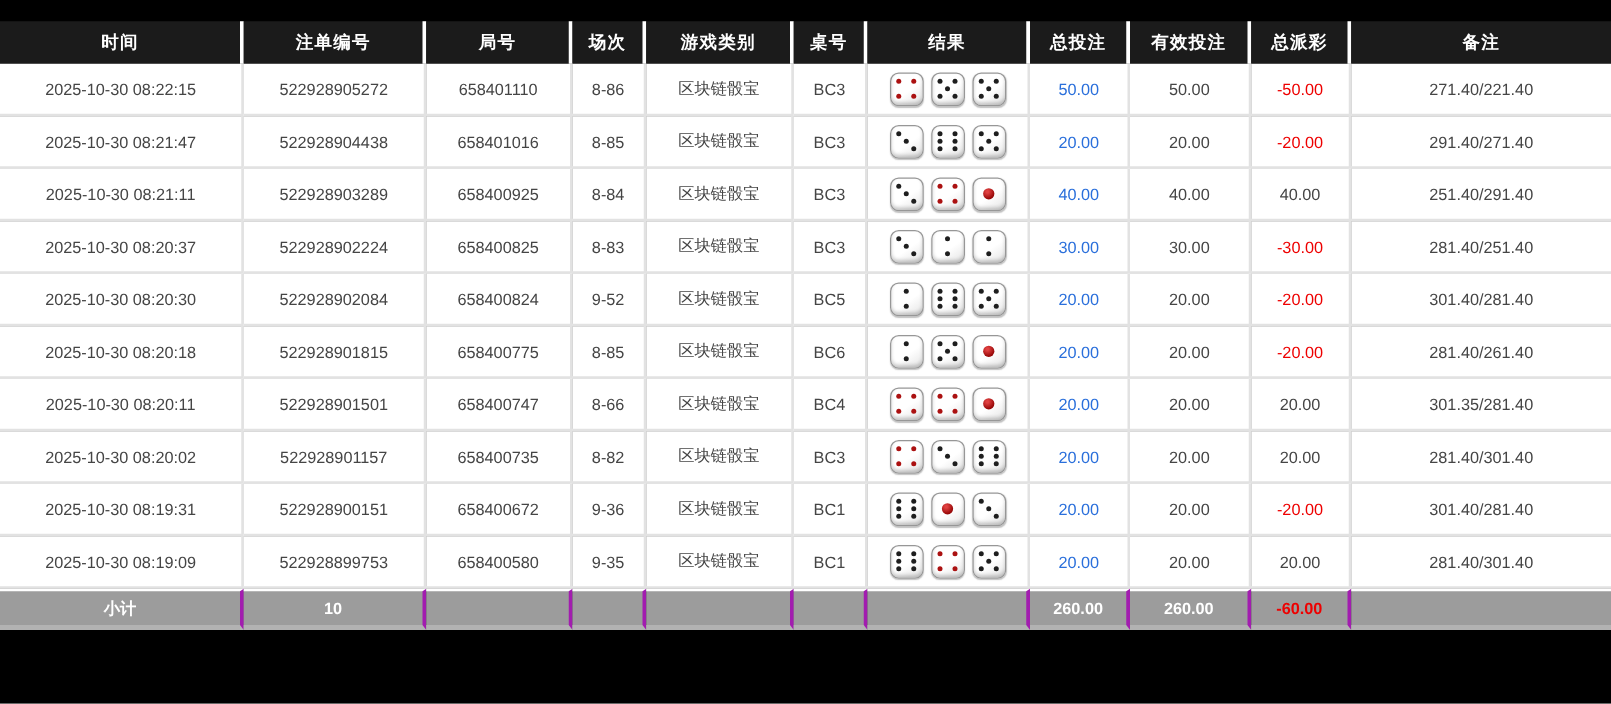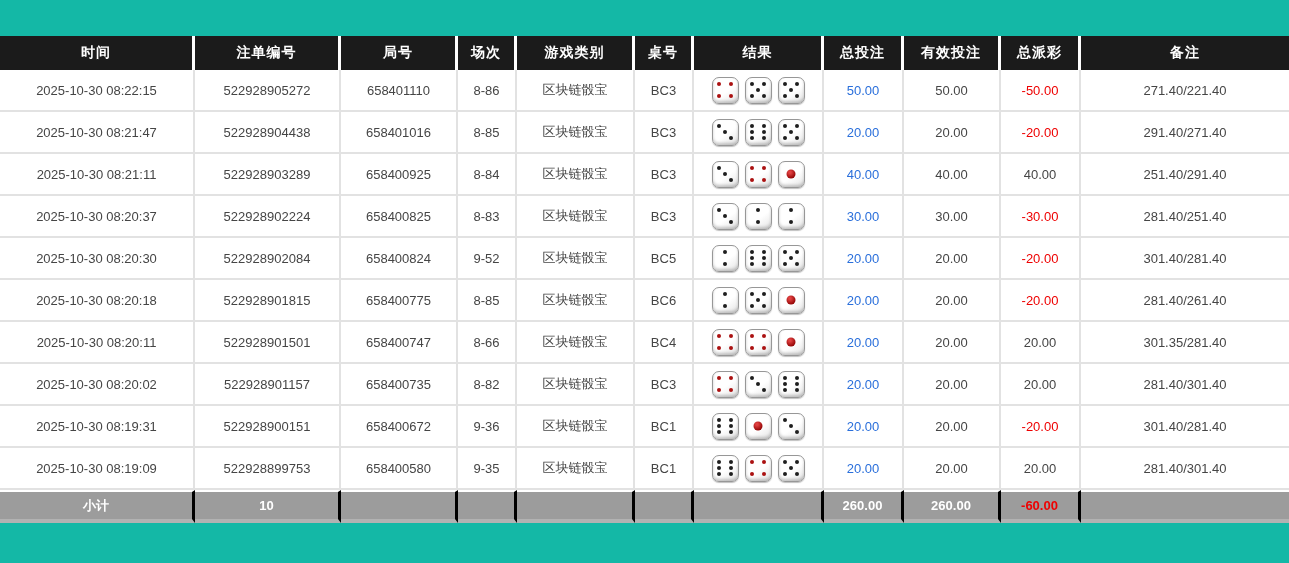--- a/index.html
+++ b/index.html
@@ -5,21 +5,21 @@
   :root{
     --blue:#2a6fdb;
     --red:#ee0000;
     --header-bg:#1b1b1b;
     --footer-bg:#9c9c9c;
     --grid:#e2e2e2;
   }
   *{box-sizing:border-box;}
   html,body{margin:0;padding:0;background:#fff;}
   body{font-family:"Liberation Sans","DejaVu Sans",sans-serif;}
-  .page{width:1289px;height:563px;padding-top:36px;overflow:hidden;background:#14b8a6;}
+  .page{width:1289px;height:563px;padding-top:17px;overflow:hidden;background:#000000;}
   table.records-table{
     width:1289px;
     table-layout:fixed;
     border-collapse:separate;
     border-spacing:0;
   }
   thead th{
     background:var(--header-bg);
     color:#fff;
     font-weight:bold;
@@ -46,21 +46,21 @@
   td.bet-blue{color:var(--blue);cursor:pointer;}
   .neg{color:var(--red) !important;}
   tfoot td{
     background:var(--footer-bg);
     color:#fff;
     font-weight:bold;
     font-size:13px;
     height:33px;
     text-align:center;
     vertical-align:middle;
-    border-right:3px solid #000000;
+    border-right:3px solid #a21caf;
     border-bottom:3px solid #fff;
   }
   tfoot tr:first-child td{border-top:2px solid #fff;}
   tfoot tr:last-child td{border-bottom:4px solid #b2b2b2;}
   tfoot td:last-child{border-right:none;}
   tfoot td.neg{color:var(--red) !important;margin-left:36px;}
 
   
   .die{
     display:inline-grid;

